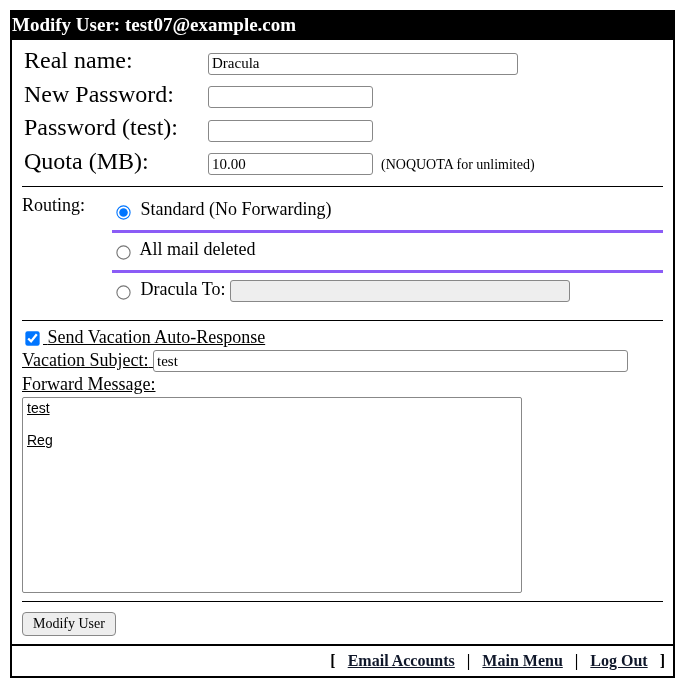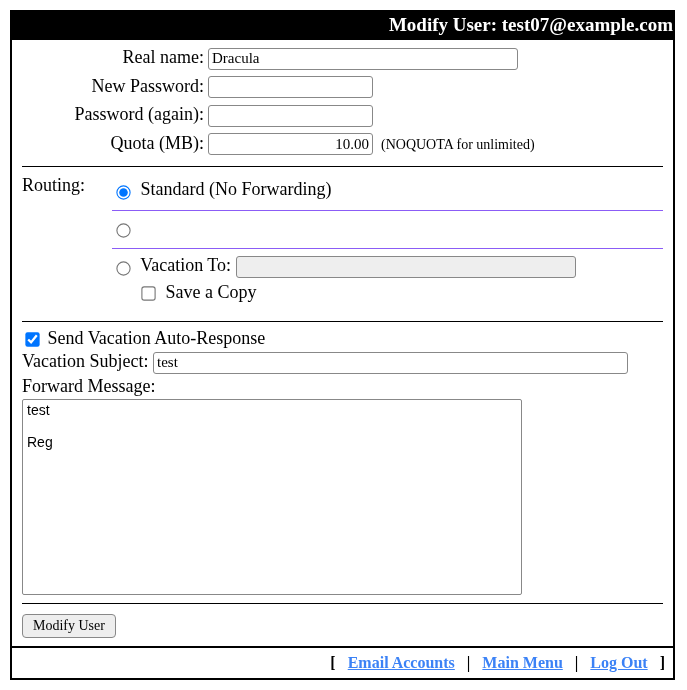--- a/index.html
+++ b/index.html
@@ -12,72 +12,71 @@
   }
   .window {
     width: 665px;
     border: 2px solid #000;
     box-sizing: border-box;
   }
   .titlebar {
     background: #000;
     color: #fff;
     font-weight: bold;
-    text-align: right;
+    text-align: left;
     padding: 2px 0 4px 0;
     font-size: 19px;
   }
   .content {
     padding: 4px 10px 4px 10px;
   }
   table.form {
     border-collapse: collapse;
     width: 100%;
   }
   table.form td {
     padding: 3px 2px;
     vertical-align: baseline;
   }
   td.lbl {
-    text-align: right;
     white-space: nowrap;
     width: 180px;
-    font-size: 18px;
+    font-size: 24px;
   }
   input[type="text"], input[type="password"] {
     font-family: inherit;
     font-size: 15px;
     padding: 1px 3px;
     border: 1px solid #888;
     border-radius: 3px;
     box-sizing: border-box;
     height: 22px;
   }
   .w-name { width: 310px; }
   .w-pass { width: 165px; }
-  .w-quota { width: 165px; text-align: right; }
+  .w-quota { width: 165px; }
   .w-fwd  { width: 340px; background:#eee; }
   .w-subj { width: 475px; }
   hr.sep {
     border: none;
     border-top: 1px solid #000;
     margin: 8px 0 6px 0;
   }
   .routing-row { display:flex; align-items:flex-start; }
   .routing-lbl { width: 90px; font-size:18px; padding-top:2px;}
   .routing-opts { flex:1; }
   .ropt {
-    border-bottom: 1px solid #8b5cf6;
+    border-bottom: 3px solid #8b5cf6;
     padding: 6px 0 10px 0;
     font-size: 18px;
   }
   .ropt:last-child { border-bottom:none; }
   .ropt input[type=radio], .ropt input[type=checkbox] { transform: scale(1.1); margin-right:6px; vertical-align:middle;}
   .indent { margin-left: 26px; margin-top:4px; font-size:18px;}
-  .vac-section { margin-top:4px; }
+  .vac-section { margin-top:4px;text-decoration:underline; }
   .vac-line { font-size:18px; margin:2px 0; }
   .vac-line input[type=checkbox]{ transform:scale(1.1); margin-right:4px; vertical-align:middle;}
   textarea.vac {
     width: 490px;
     height: 190px;
     font-family: Arial, sans-serif;
     font-size: 14px;
     padding: 2px 4px;
     border: 1px solid #888;
     border-radius: 2px;
@@ -95,21 +94,21 @@
     margin: 4px 0;
   }
   .footer {
     border-top: 2px solid #000;
     text-align: right;
     padding: 6px 8px 6px 8px;
     font-size: 16px;
     font-weight: bold;
   }
   .footer a {
-    color: #3b82f6;
+    color: #0f172a;
     text-decoration: underline;
     font-weight: bold;
     margin: 0 4px;
   }
   .footer .sep { margin:0 4px; }
   .noquota { font-size:14px; }
 </style>
 </head>
 <body>
 
@@ -126,21 +125,21 @@
           <input type="text" class="w-name" value="Dracula" style="">
         </td>
       </tr>
       <tr>
         <td class="lbl">New Password:</td>
         <td>
           <input type="password" class="w-pass" value="" style="">
         </td>
       </tr>
       <tr>
-        <td class="lbl">Password (again):</td>
+        <td class="lbl">Password (test):</td>
         <td>
           <input type="password" class="w-pass" value="" style="">
         </td>
       </tr>
       <tr>
         <td class="lbl">Quota (MB):</td>
         <td>
           <input type="text" class="w-quota" value="10.00" style="">
           &nbsp;<span class="noquota">(NOQUOTA for unlimited)</span>
         </td>
@@ -152,29 +151,26 @@
 
     <div class="routing-row">
       <div class="routing-lbl">Routing:</div>
       <div class="routing-opts">
         <div class="ropt">
           <input type="radio" name="routing" checked="" style="">
           <span>Standard (No Forwarding)</span>
         </div>
         <div class="ropt">
           <input type="radio" name="routing" style="">
+          <span>All mail deleted</span>
         </div>
         <div class="ropt">
           <input type="radio" name="routing" style="">
-          <span>Vacation To:</span>
+          <span>Dracula To:</span>
           <input type="text" class="w-fwd" value="" style="">
-          <div class="indent">
-            <input type="checkbox" style="">
-            <span>Save a Copy</span>
-          </div>
         </div>
       </div>
     </div>
 
     <hr class="sep">
 
     <div class="vac-section">
       <div class="vac-line">
         <input type="checkbox" checked="" style="">
         <span>Send Vacation Auto-Response</span>

